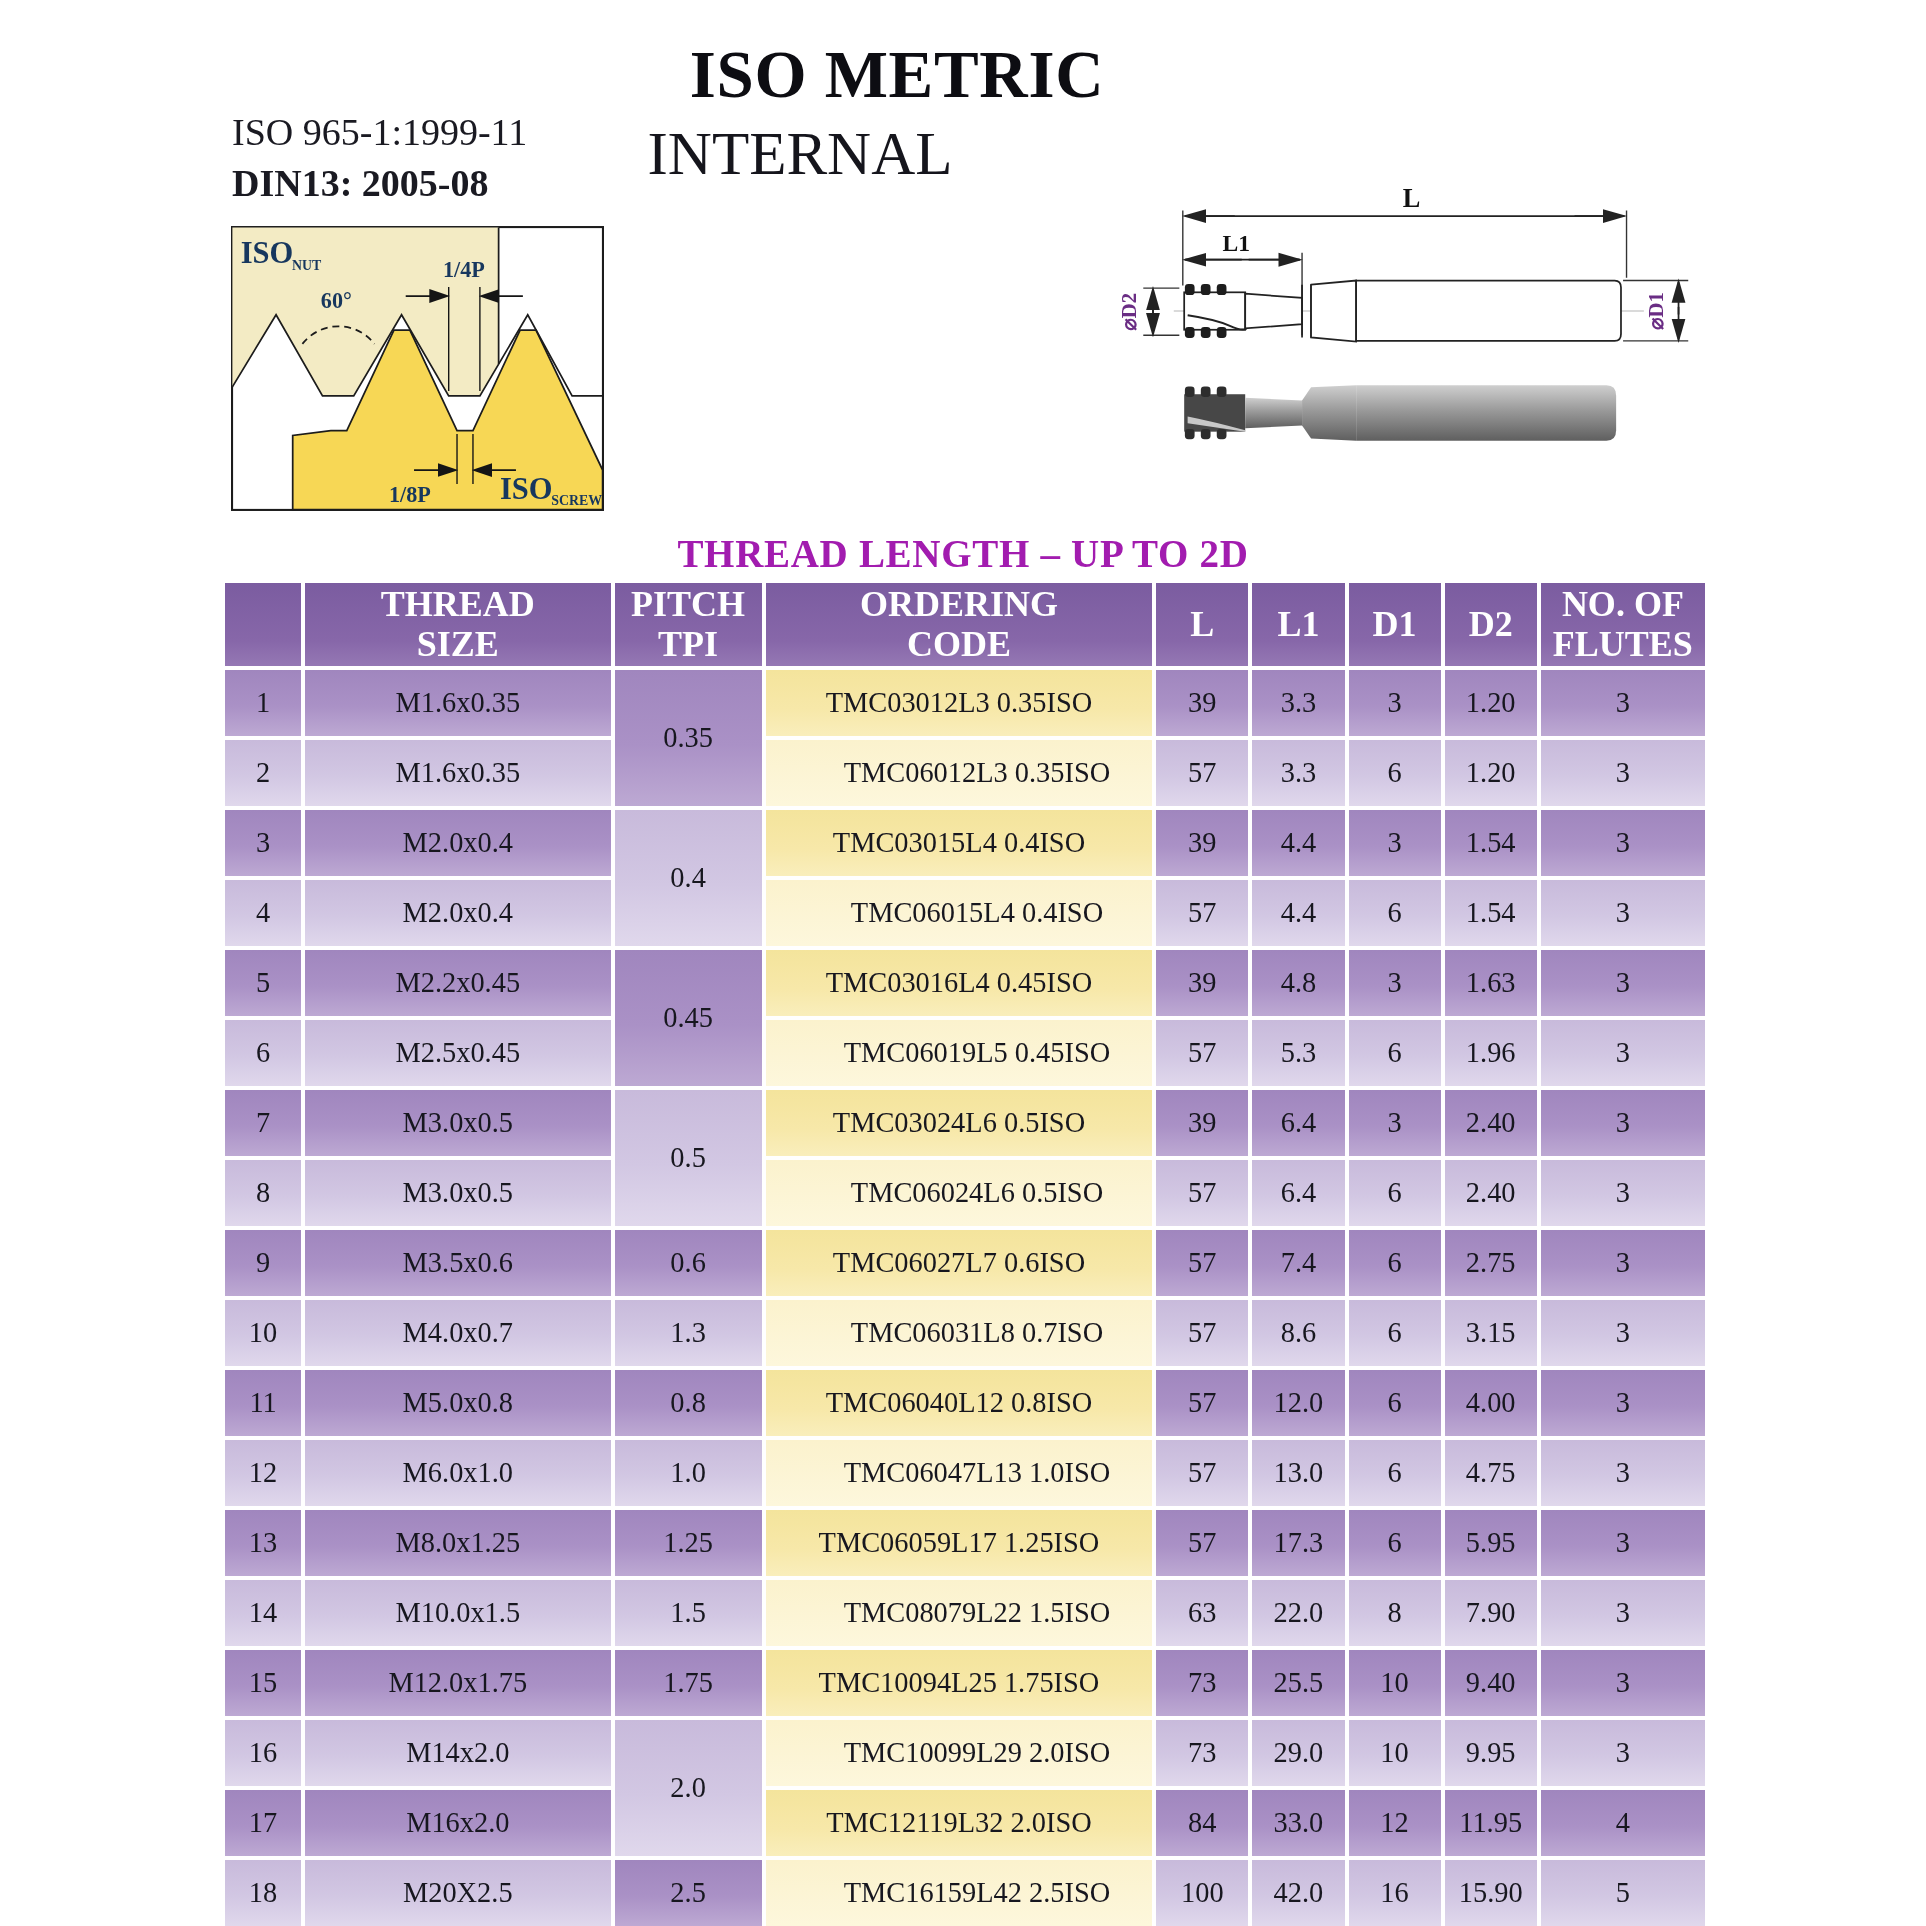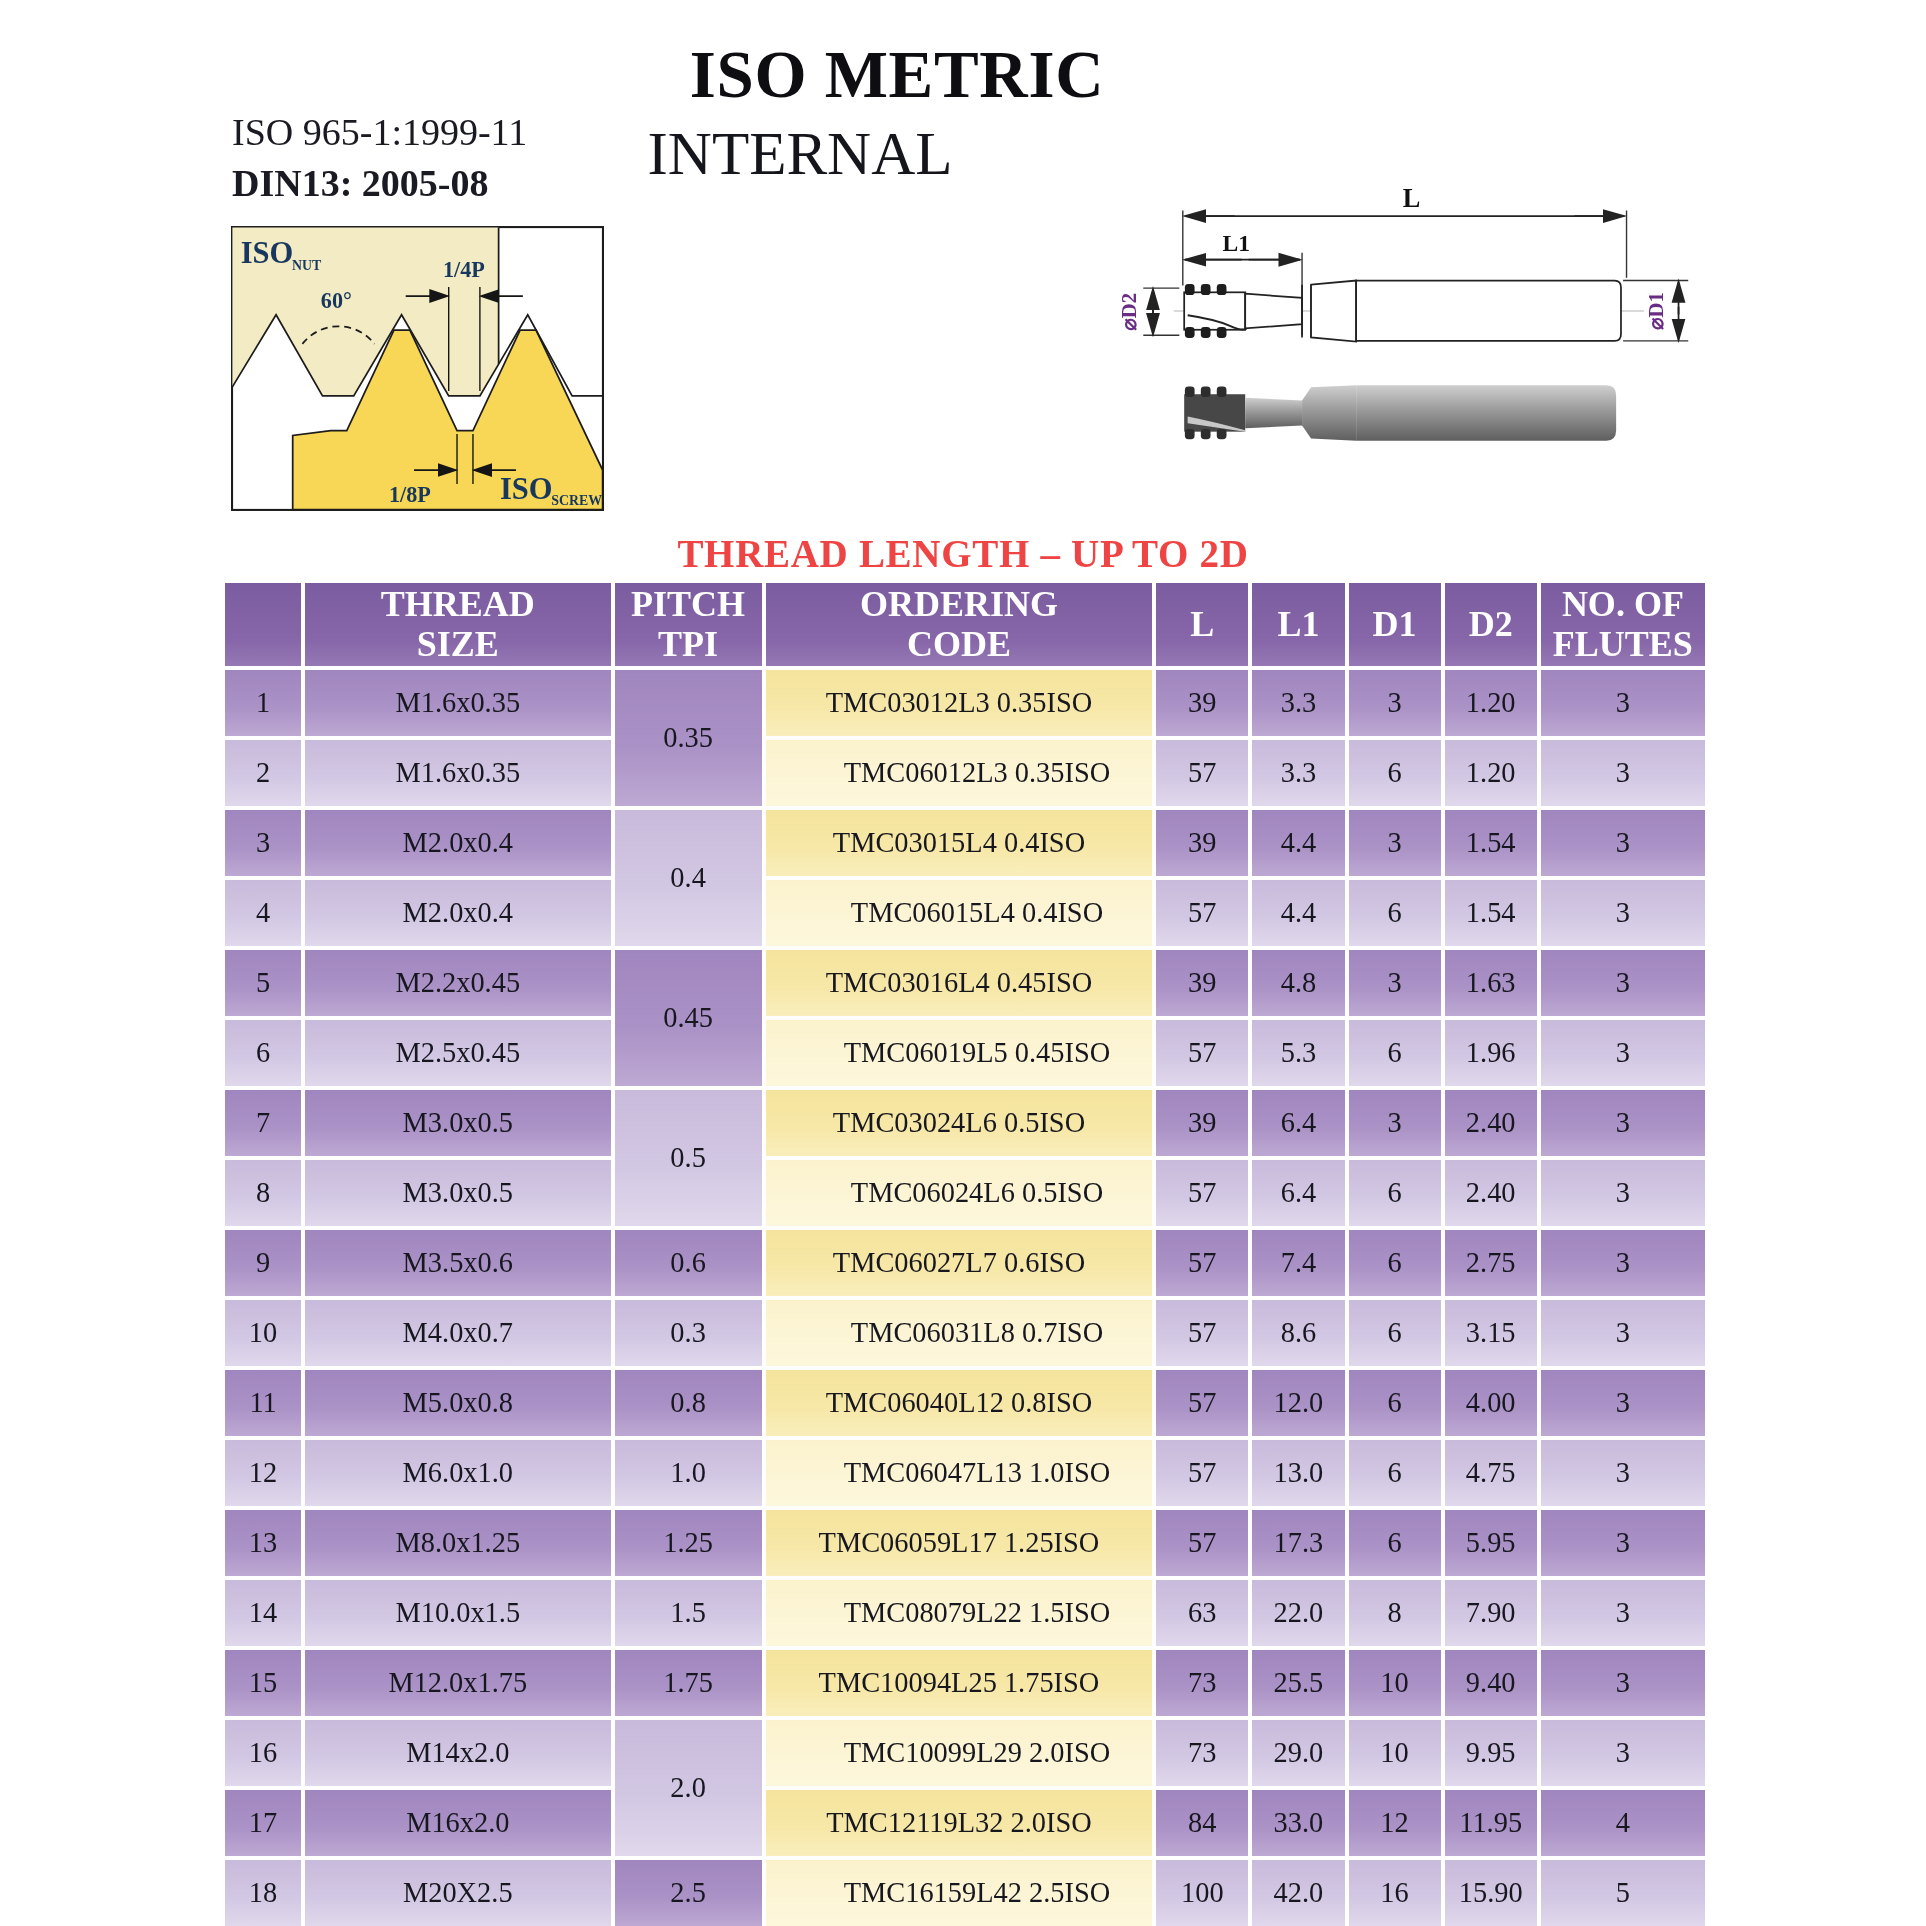--- a/index.html
+++ b/index.html
@@ -9,21 +9,21 @@
   .page-title{position:absolute;left:0;top:36px;width:1794px;text-align:center;
               font-size:67px;font-weight:700;letter-spacing:0.7px;color:#0d0d12;}
   .page-subtitle{position:absolute;left:0;top:119px;width:1600px;text-align:center;
               font-size:61px;font-weight:400;color:#15151c;}
   .standard{position:absolute;left:232px;font-size:38px;color:#1a1a22;white-space:nowrap;}
   #std1{top:110px;}
   #std2{top:161px;font-weight:bold;}
   .d-note{position:absolute;left:230px;top:519px;font-size:35px;font-weight:600;color:#3c5fae;letter-spacing:0.7px;}
 
   .table-title{position:absolute;left:0;top:531px;width:1926px;text-align:center;
-               font-size:39px;font-weight:700;color:#ef4444;letter-spacing:0.7px;}
+               font-size:39px;font-weight:700;color:#a21caf;letter-spacing:0.7px;}
 
   svg text{font-family:"Liberation Serif","DejaVu Serif",serif;}
   #profile-svg{position:absolute;left:231px;top:226px;}
   #tool-svg{position:absolute;left:1110px;top:179px;}
 
   table#spec{position:absolute;left:221px;top:579px;border-collapse:separate;border-spacing:4.2px;
              table-layout:fixed;width:1488px;}
   #spec th{height:78px;text-align:center;vertical-align:middle;color:#ffffff;
            font-weight:700;font-size:36px;line-height:1.12;
            background:linear-gradient(180deg,#7b5ca0 0%,#8767a9 70%,#9578b4 100%);}
@@ -294,21 +294,21 @@
           <td class="y-dark">TMC06027L7 0.6ISO</td>
           <td class="p-dark">57</td>
           <td class="p-dark">7.4</td>
           <td class="p-dark">6</td>
           <td class="p-dark">2.75</td>
           <td class="p-dark">3</td>
         </tr>
         <tr>
           <td class="p-light">10</td>
           <td class="p-light">M4.0x0.7</td>
-          <td class="p-light" rowspan="1">0.3</td>
+          <td class="p-light" rowspan="1">1.3</td>
           <td class="y-light">TMC06031L8 0.7ISO</td>
           <td class="p-light">57</td>
           <td class="p-light">8.6</td>
           <td class="p-light">6</td>
           <td class="p-light">3.15</td>
           <td class="p-light">3</td>
         </tr>
         <tr>
           <td class="p-dark">11</td>
           <td class="p-dark">M5.0x0.8</td>

